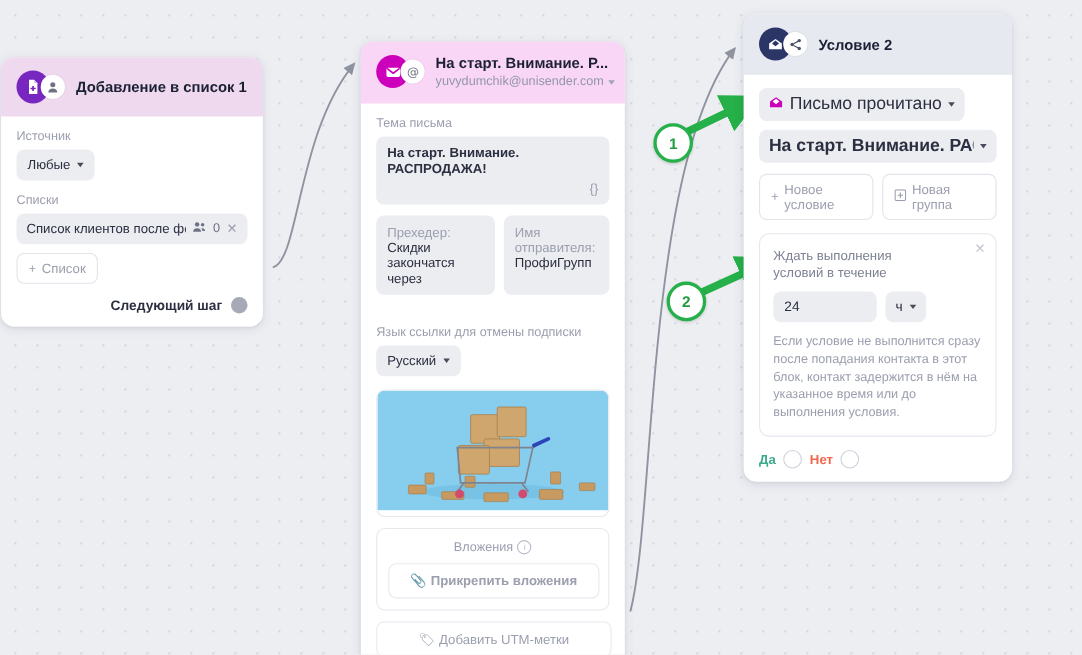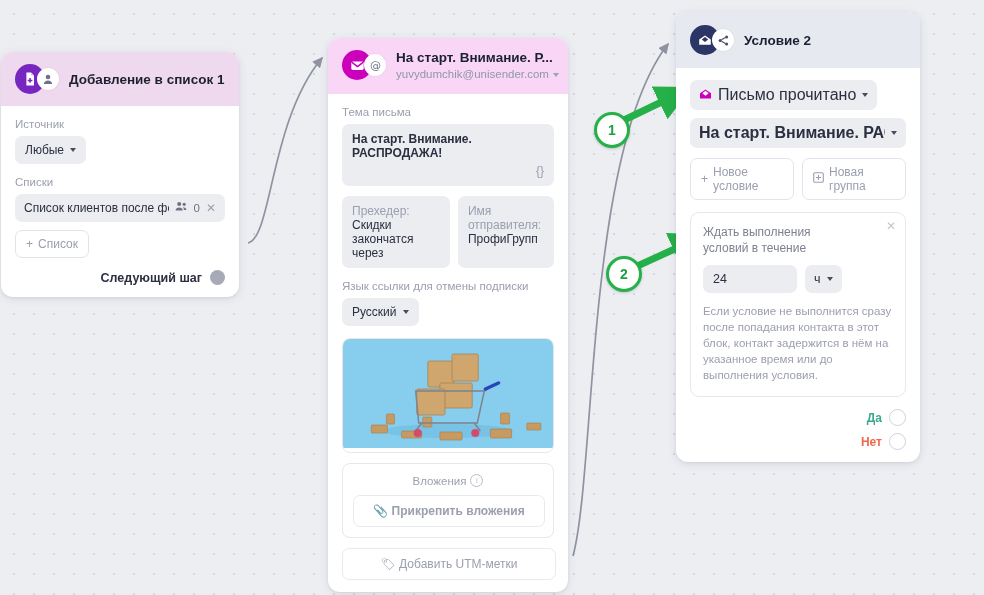--- a/index.html
+++ b/index.html
@@ -85,21 +85,21 @@
   .btnrow .ghost-btn{flex:1;justify-content:center;}
   .wait-box{border:1px solid #e6e8ee;border-radius:9px;padding:11px 12px 13px;margin-top:12px;position:relative;}
   .wait-x{position:absolute;right:9px;top:7px;color:#c3c6d1;font-size:12px;cursor:pointer;line-height:1;}
   .wait-title{font-size:12px;color:#7d8192;line-height:16px;max-width:150px;}
   .wait-inputs{display:flex;gap:8px;align-items:center;margin-top:9px;}
   .num-input{background:#ebedf1;border:none;border-radius:7px;font-size:12.5px;color:#2b2f40;
              padding:7px 10px;width:74px;font-family:inherit;}
   .unit-sel{background:#ebedf1;border-radius:7px;font-size:12.5px;color:#2b2f40;padding:7px 9px;
             display:inline-flex;align-items:center;gap:6px;cursor:pointer;}
   .wait-note{font-size:11.5px;color:#9b9fae;line-height:16px;margin-top:10px;}
-  .yn{display:flex;flex-direction:column;align-items:flex-end;gap:7px;margin-top:12px;}
+  .yn{display:flex;flex-direction:row;align-items:flex-end;gap:7px;margin-top:12px;}
   .yn-row{display:flex;align-items:center;gap:7px;}
   .yn-lab{font-size:12px;font-weight:bold;}
   .yn-lab.yes{color:#3aa98d;}
   .yn-lab.no{color:#f2664c;}
   .yn-dot{width:15px;height:15px;border-radius:50%;background:#fff;border:1.6px solid #cfd2dc;}
 
   
   .anno-badge{position:absolute;width:30px;height:30px;border-radius:50%;background:#fff;
               border:3.4px solid #25b049;color:#1f9e42;font-size:14px;font-weight:bold;
               display:flex;align-items:center;justify-content:center;z-index:40;
@@ -216,21 +216,21 @@
         <div class="pill-kv">
           <span class="k">Прехедер:</span>
           <span>Скидки закончатся через</span>
         </div>
         <div class="pill-kv">
           <span class="k">Имя отправителя:</span>
           <span>ПрофиГрупп</span>
         </div>
       </div>
 
-      <div class="field-label" style="margin-top:12px;">Язык ссылки для отмены подписки</div>
+      <div class="field-label" style="margin-top:28px;">Язык ссылки для отмены подписки</div>
       <div class="pill sel">
         <span>Русский</span>
         <i class="caret"></i>
       </div>
 
       <div class="preview" style="margin-top:12px;">
         <svg width="100%" height="109" viewBox="0 0 208 109" preserveAspectRatio="none">
           <rect width="208" height="109" fill="#86cdee"></rect>
           <ellipse cx="104" cy="92" rx="64" ry="7" fill="#6cb9de" opacity=".55"></ellipse>
           <g fill="#c79a62" stroke="#a87d48" stroke-width=".6">

